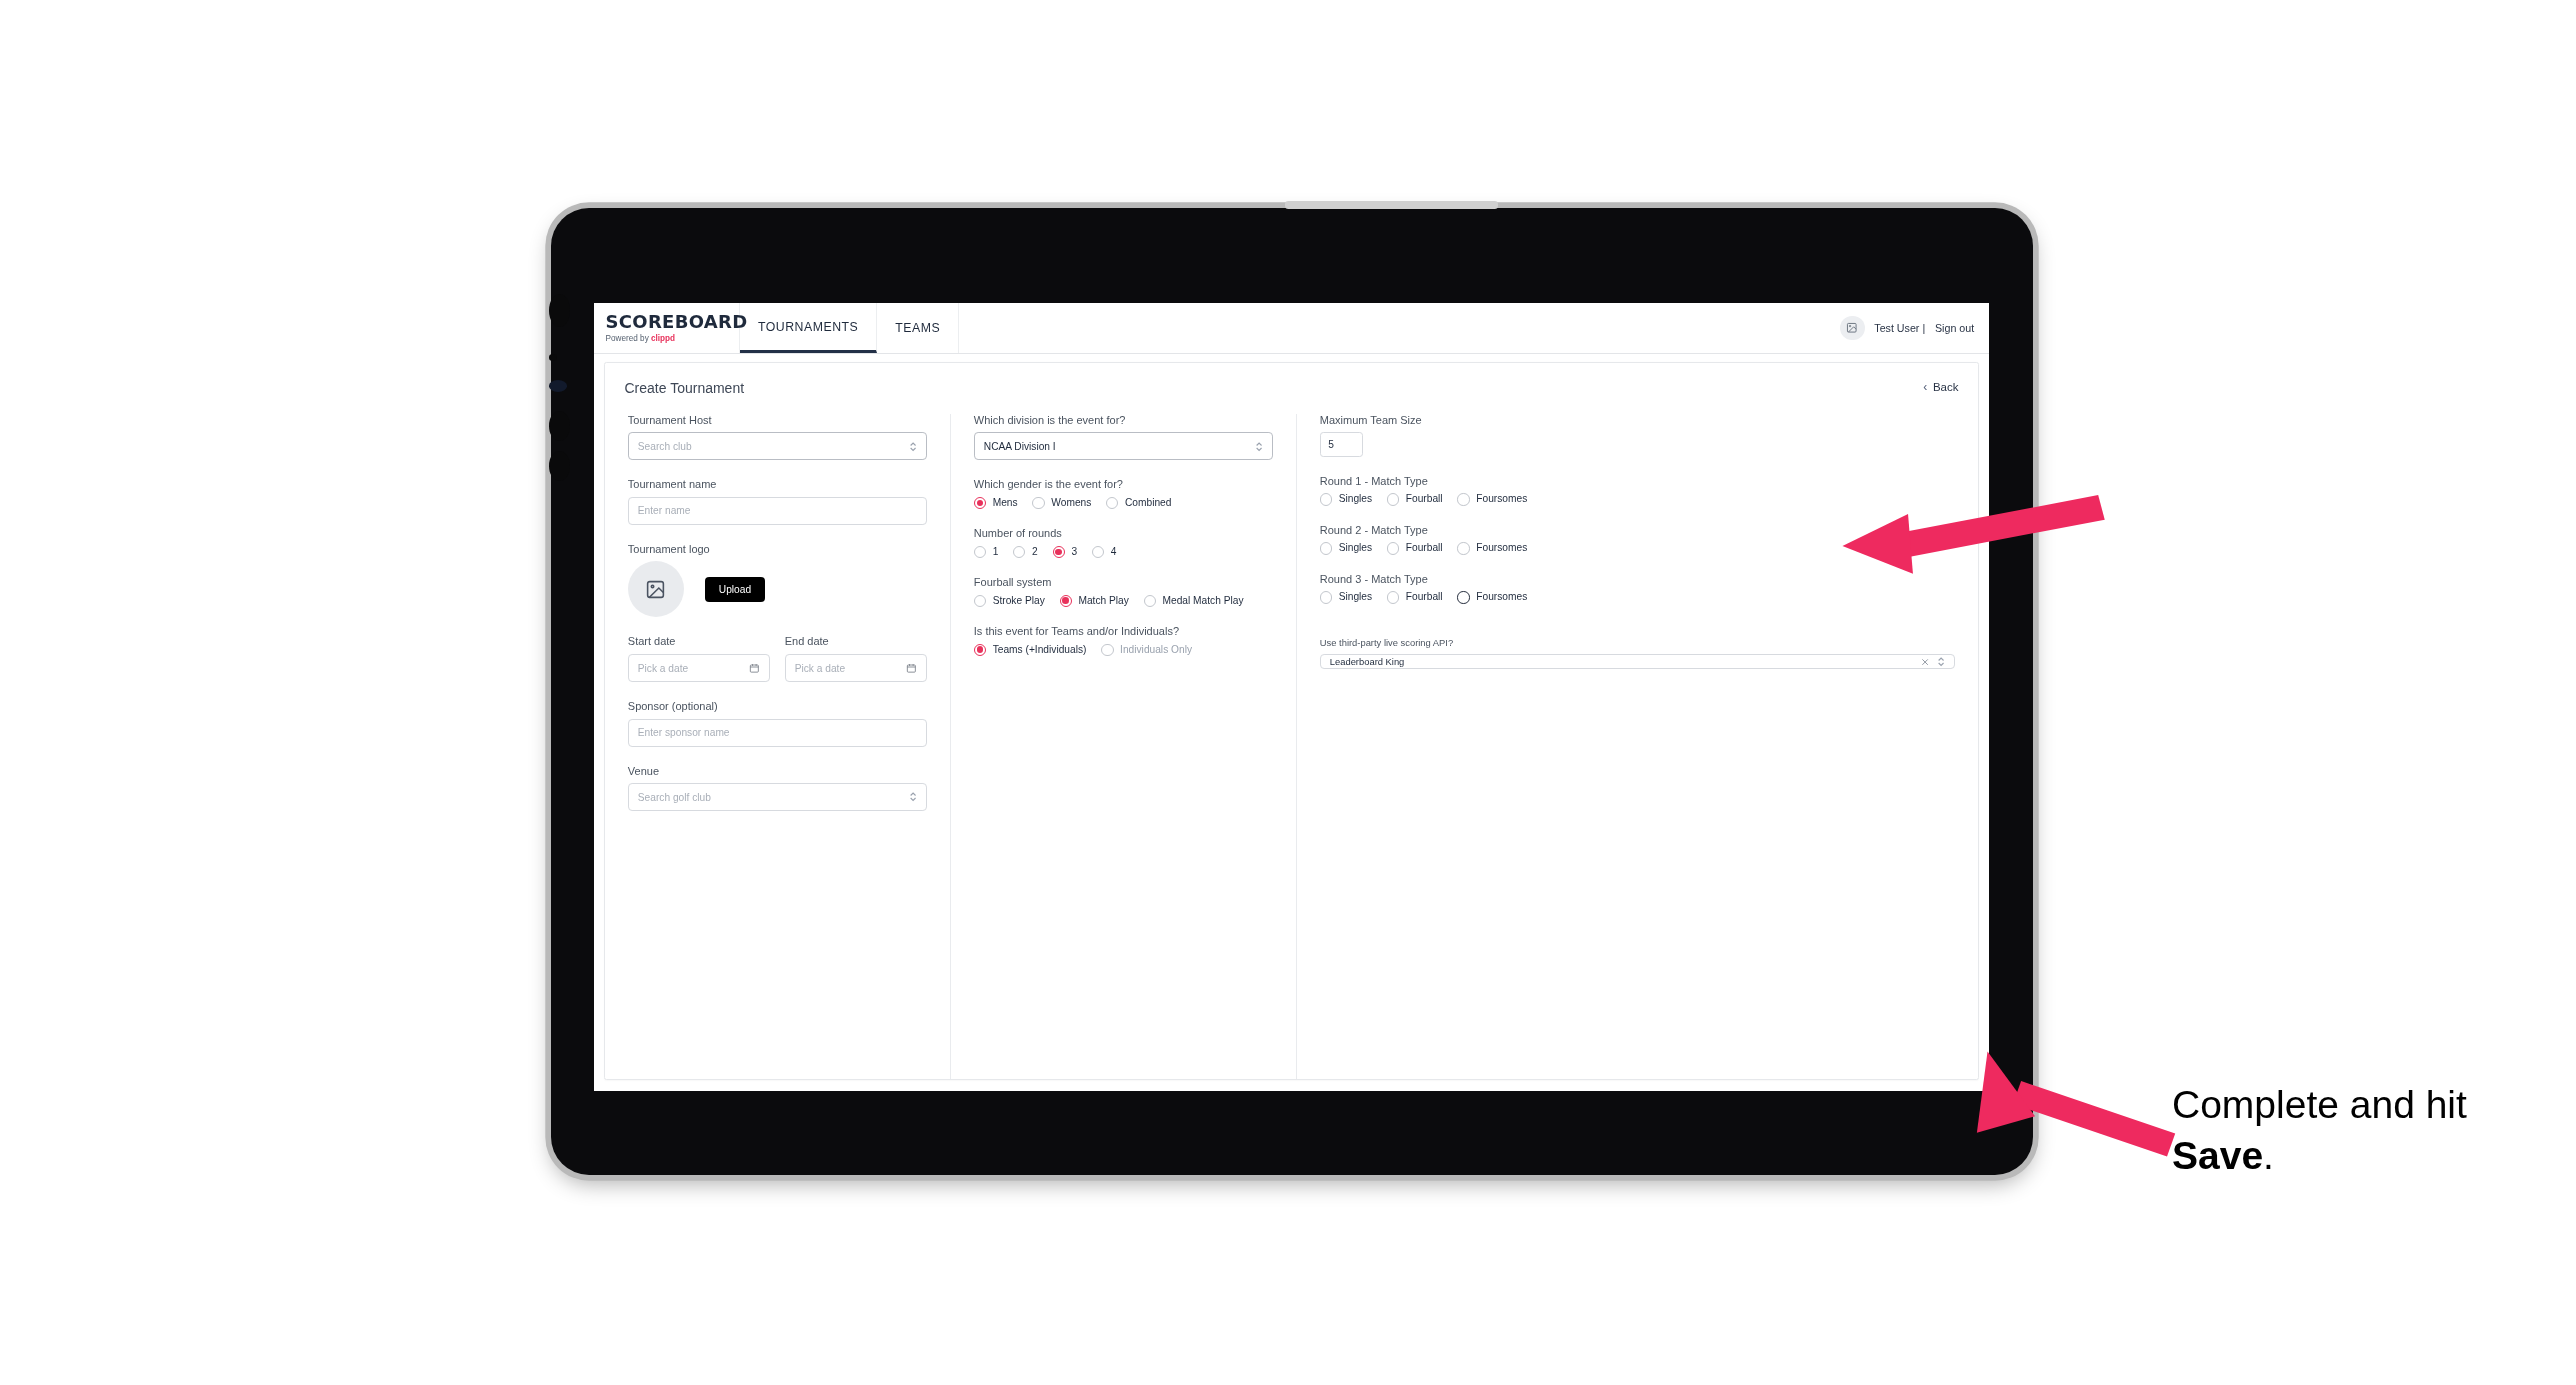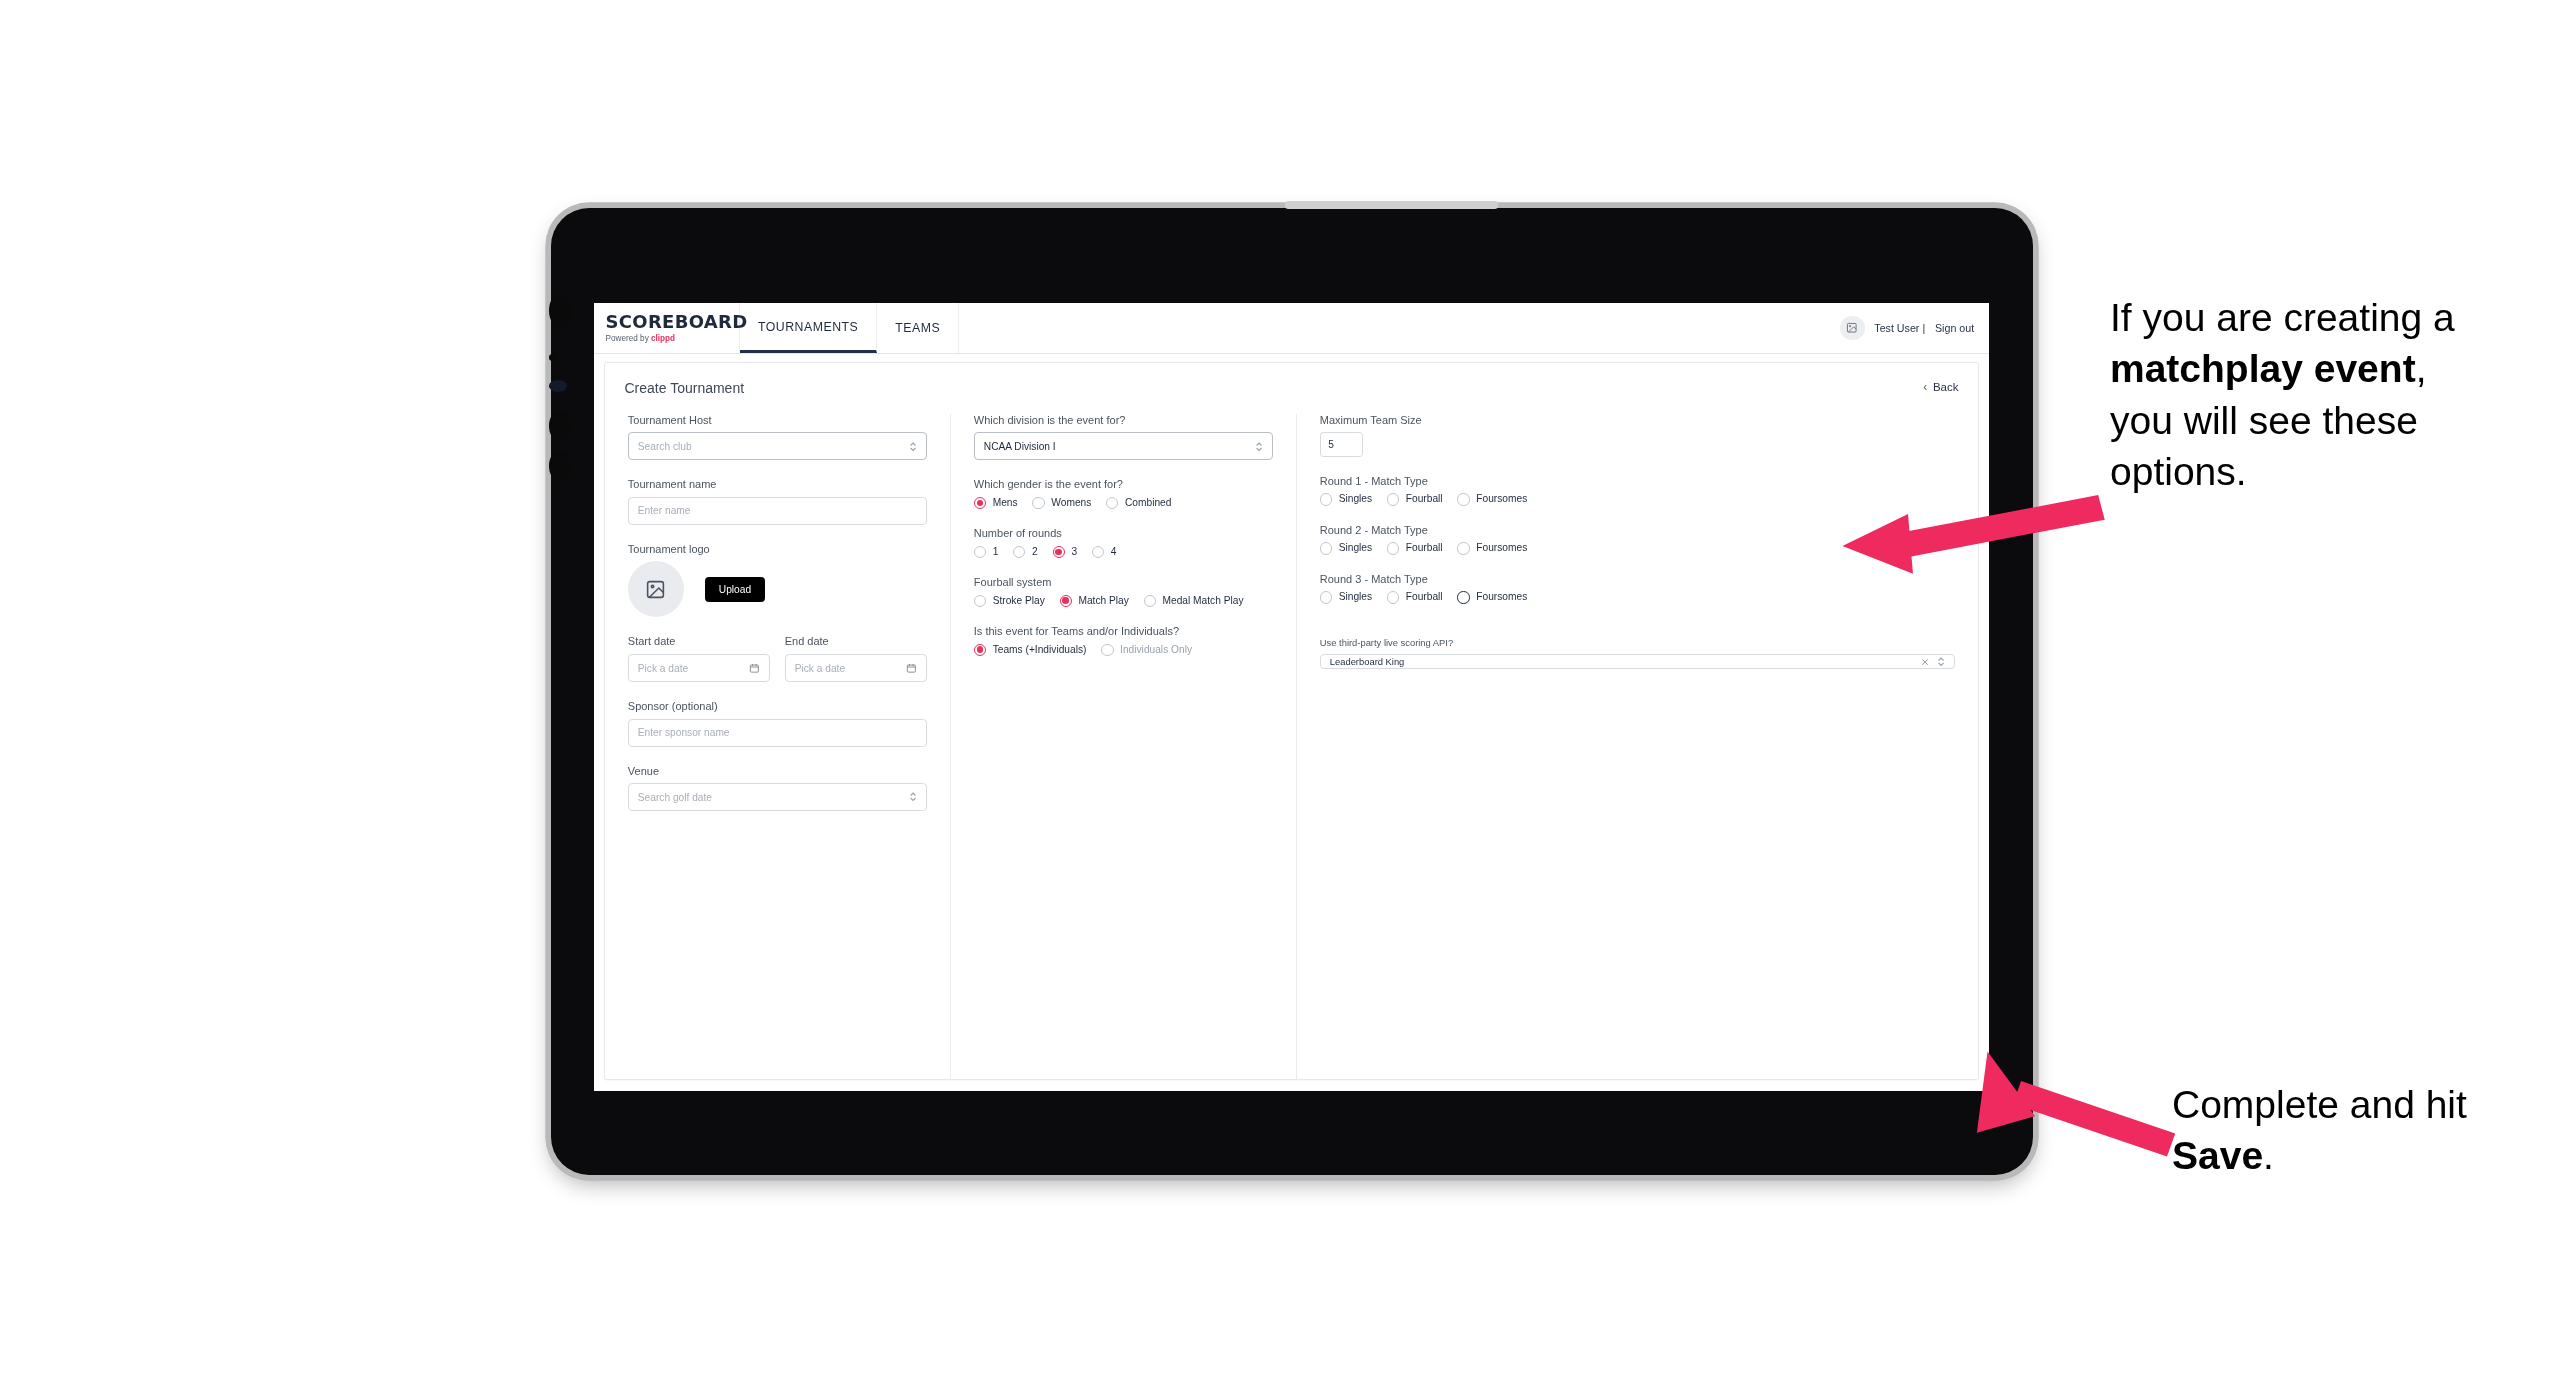--- a/index.html
+++ b/index.html
@@ -280,21 +280,21 @@
             <div class="grp">
               <div class="field-label">Sponsor (optional)</div>
               <div class="inp ph thin">
                 <span>Enter sponsor name</span>
               </div>
             </div>
 
             <div class="grp">
               <div class="field-label">Venue</div>
               <div class="inp ph thin">
-                <span>Search golf date</span>
+                <span>Search golf club</span>
                 <span class="right">
                   <svg width="8.2" height="11.5" viewBox="0 0 10 14" fill="none" stroke="#9aa2ae" stroke-width="1.4">
                       <path d="M2 5.5L5 2.5l3 3"></path>
                       <path d="M2 8.5L5 11.5l3-3"></path>
                     </svg>
                 </span>
               </div>
             </div>
           </div>
 
@@ -480,22 +480,19 @@
       <path d="M2297,654 L2560,604 L2568,634 L2305,684 Z" fill="#ee2a5f"></path>
       <path d="M2248,666 L2328,627 L2334,700 Z" fill="#ee2a5f"></path>
     </g>
 
     <g>
       <path d="M2466,1319 L2654,1383 L2644,1411 L2456,1347 Z" fill="#ee2a5f"></path>
       <path d="M2425,1283 L2483,1362 L2412,1382 Z" fill="#ee2a5f"></path>
     </g>
   </svg>
 
-  <div class="anno anno-top">
-    <span>If you are creating a </span><b>matchplay event</b><span>, you will see these options.</span>
-  </div>
 
   <div class="anno anno-bot">
     <span>Complete and hit </span><b>Save</b><span>.</span>
   </div>
 
 </div>
 
 
 </body></html>

